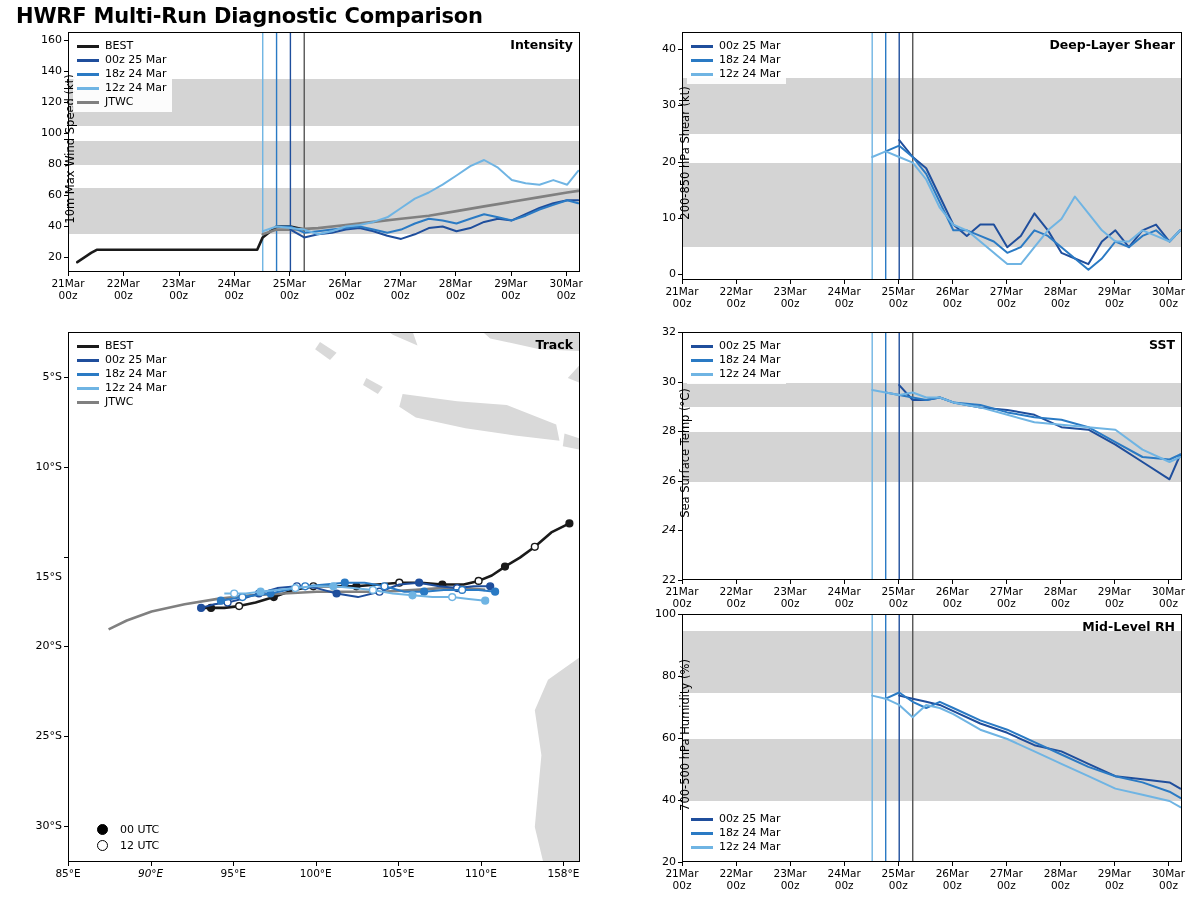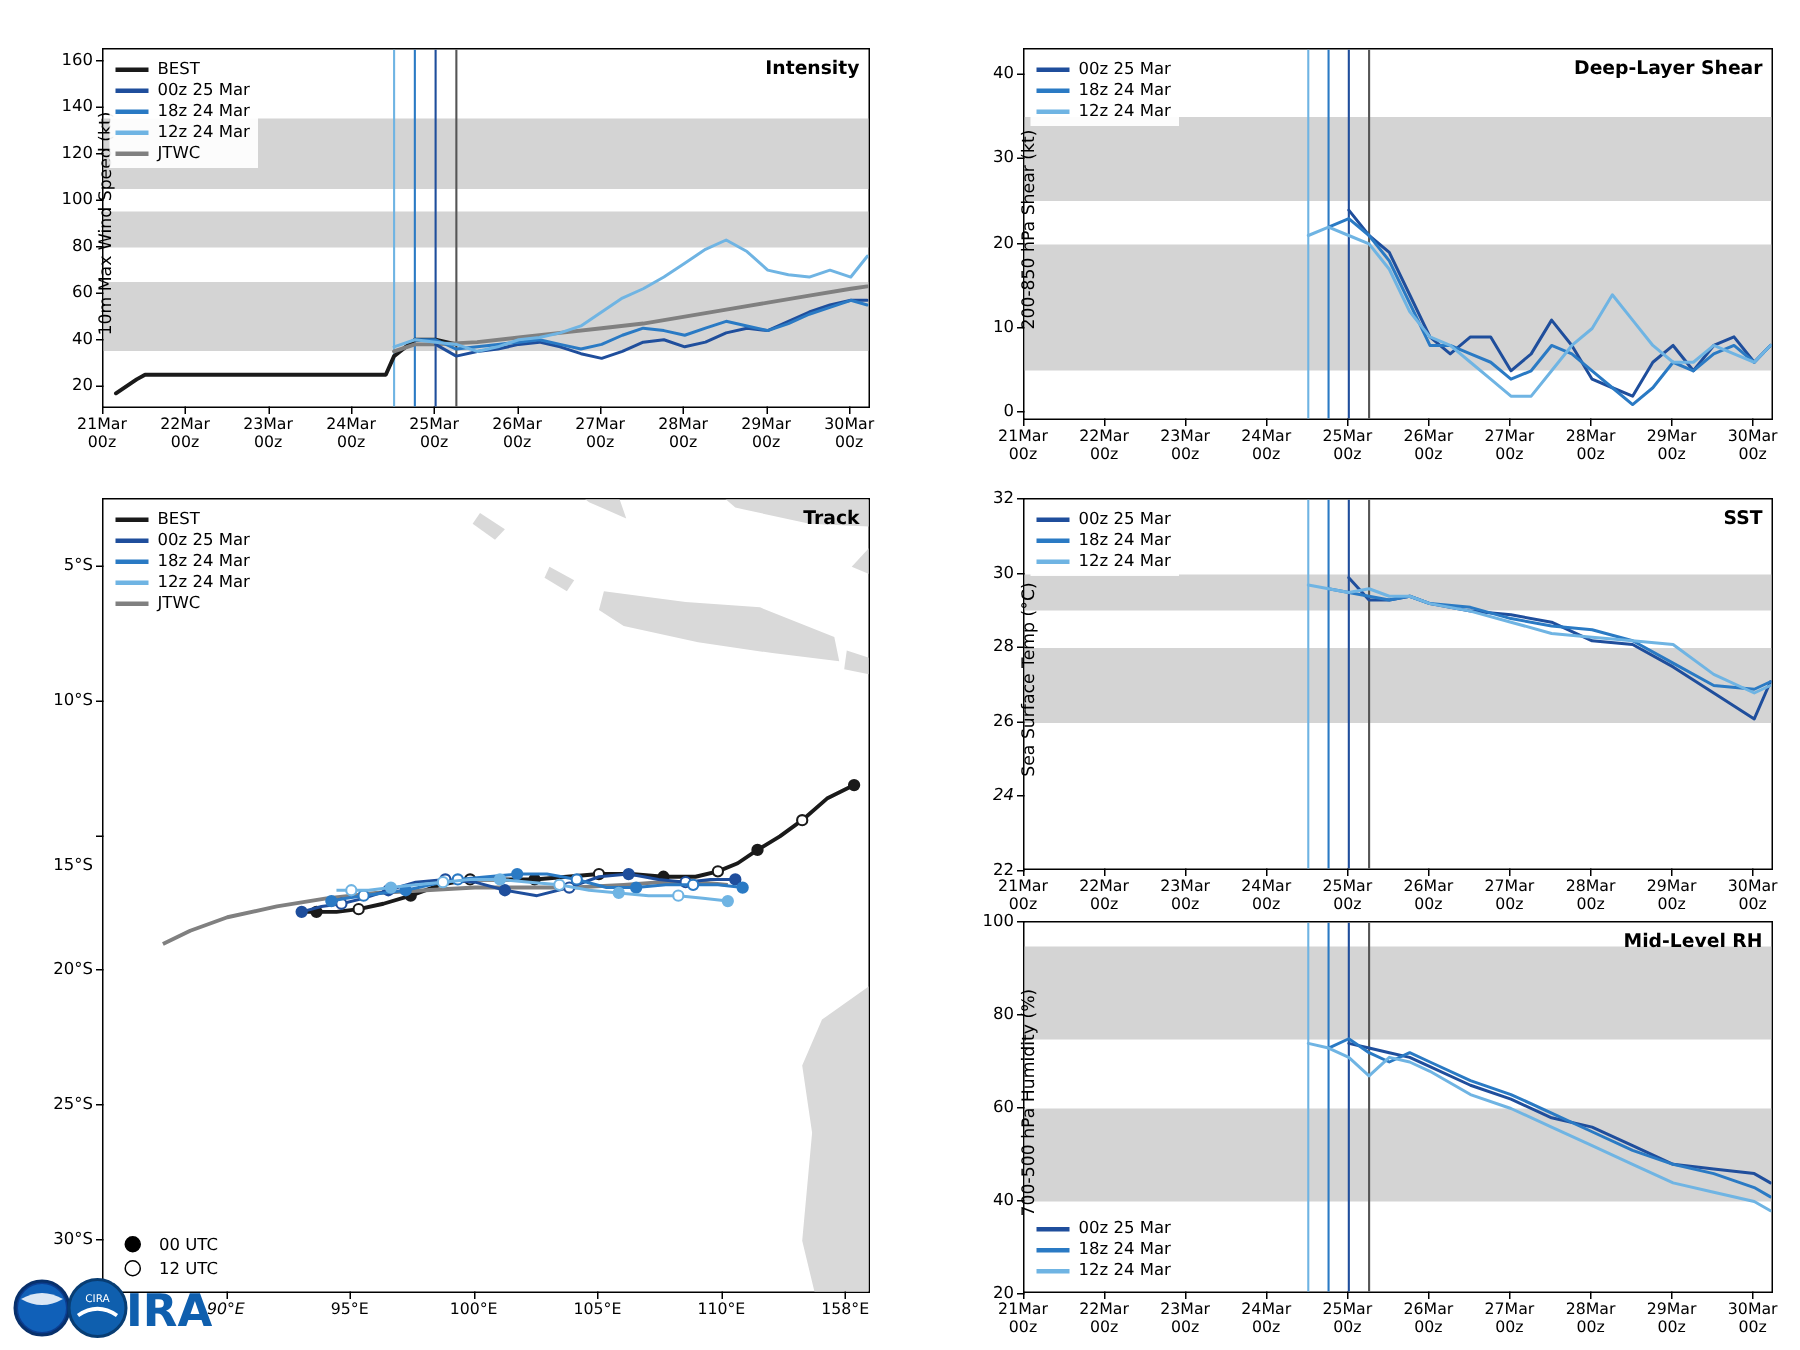--- a/index.html
+++ b/index.html
@@ -79,20 +79,21 @@
   .dotlegend .dot.open{background:#fff;}
 
   
   .logo{position:absolute;left:8px;bottom:6px;width:170px;height:46px;}
 </style>
 </head>
 <body>
 
 <div class="page">
 
+  <div class="title-left">HWRF Multi-Run Diagnostic Comparison</div>
 
   <div class="panel" id="p-intensity" style="left:68px;top:32px;width:512px;height:240px;">
     <div class="plot">
       <div class="bandwrap" id="bands-intensity">
           <div class="band" style="top: 154.839px; height: 46.4516px;"></div>
           <div class="band" style="top: 108.387px; height: 23.2258px;"></div>
           <div class="band" style="top: 46.4516px; height: 46.4516px;"></div>
         </div>
       <svg class="ov" id="svg-intensity" width="512" height="240">
           <line x1="193.72972972972974" x2="193.72972972972974" y1="0" y2="240" stroke="#6fb4e3" stroke-width="1.4"></line>
@@ -274,21 +275,21 @@
           </div>
           <div class="row">
             <span class="swatch" style="background: rgb(111, 180, 227);"></span>
             <span class="txt">12z 24 Mar</span>
           </div>
           <div class="row">
             <span class="swatch" style="background: rgb(128, 128, 128);"></span>
             <span class="txt">JTWC</span>
           </div>
         </div>
-      <div class="dotlegend" id="dotleg-track" style="left:6px;bottom:6px;">
+      <div class="dotlegend" id="dotleg-track" style="left:20px;bottom:6px;">
           <div class="row">
             <span class="dot filled"></span>
             <span style="margin-left: 4px;">00 UTC</span>
           </div>
           <div class="row">
             <span class="dot open"></span>
             <span style="margin-left: 4px;">12 UTC</span>
           </div>
         </div>
     </div>
@@ -627,27 +628,14 @@
         </div>
         <div class="tickmark" style="left: 432.432px; top: 247px; width: 1px; height: 5px;"></div>
         <div class="xtick" style="left: 456.486px; width: 60px; top: 253px;">
           <div>30Mar</div>
           <div>00z</div>
         </div>
         <div class="tickmark" style="left: 486.486px; top: 247px; width: 1px; height: 5px;"></div>
       </div>
   </div>
 
-  <div class="logo">
-    <svg width="170" height="46" viewBox="0 0 170 46">
-      <circle cx="20" cy="24" r="18" fill="#0b3d91"></circle>
-      <path d="M4 24 A16 16 0 0 1 36 24 A16 16 0 0 1 4 24 Z" fill="#1060b8"></path>
-      <path d="M6 18 Q20 10 34 18 Q20 26 6 18 Z" fill="#ffffff" opacity="0.85"></path>
-      <circle cx="20" cy="24" r="18" fill="none" stroke="#08306b" stroke-width="2"></circle>
-      <circle cx="57" cy="24" r="19" fill="#0f5fae"></circle>
-      <circle cx="57" cy="24" r="19" fill="none" stroke="#083d73" stroke-width="2"></circle>
-      <text x="57" y="20" font-size="7" fill="#ffffff" text-anchor="middle" font-family="DejaVu Sans, sans-serif">CIRA</text>
-      <path d="M44 29 Q57 20 70 29" stroke="#ffffff" stroke-width="2.5" fill="none"></path>
-      <text x="76" y="36" font-size="30" font-weight="bold" fill="#0f5fae" font-family="DejaVu Sans, sans-serif">IRA</text>
-    </svg>
-  </div>
 
 </div>
 
 </body></html>

